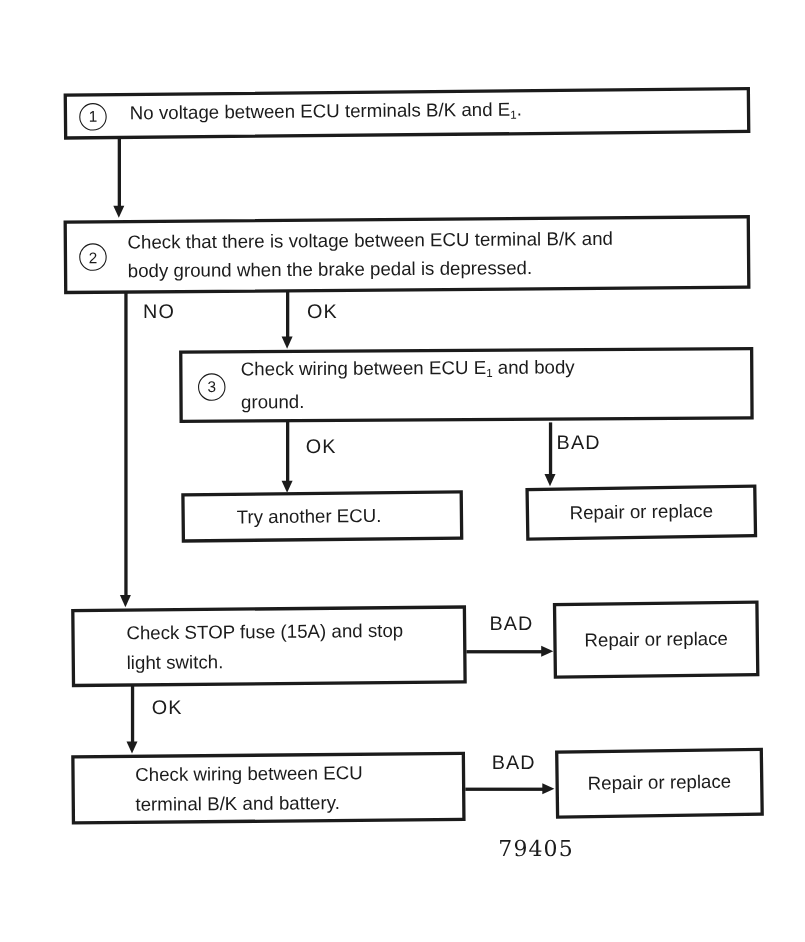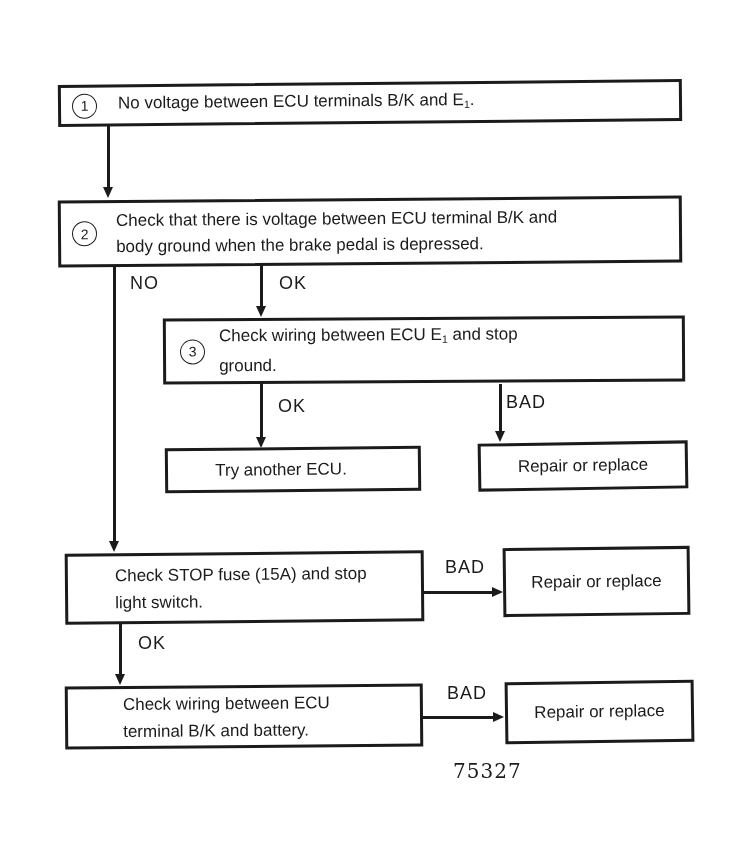--- a/index.html
+++ b/index.html
@@ -109,21 +109,21 @@
   <div class="lbl" style="left:130px; top:273px;">NO</div>
 
   <div class="vline" style="left:260px; top:265px; height:42px;"></div>
   <div class="ah-down" style="left:256px; top:306px;"></div>
   <div class="lbl" style="left:279px; top:273px;">OK</div>
 
   <div class="box" style="left:163px; top:317px; width:522px; height:66px; padding-left:14px; transform:rotate(-0.35deg);">
     <span class="badge">3</span>
     <span class="btext" style="margin-left:14px;">
       <div>
-        <span>Check wiring between ECU E</span><sub>1</sub><span> and stop</span>
+        <span>Check wiring between ECU E</span><sub>1</sub><span> and body</span>
       </div>
       <div>ground.</div>
     </span>
   </div>
 
   <div class="vline" style="left:260px; top:383px; height:55px;"></div>
   <div class="ah-down" style="left:256px; top:437px;"></div>
   <div class="lbl" style="left:278px; top:396px;">OK</div>
 
   <div class="vline" style="left:499px; top:384px; height:48px;"></div>
@@ -165,15 +165,15 @@
   </div>
 
   <div class="lbl" style="left:447px; top:683px;">BAD</div>
   <div class="hline" style="left:423px; top:716px; width:71px;"></div>
   <div class="ah-right" style="left:493px; top:712px;"></div>
 
   <div class="box centered" style="left:505px; top:681px; width:189px; height:62px; transform:rotate(-0.8deg);">
     <span>Repair or replace</span>
   </div>
 
-  <div class="fignum" style="left:453px; top:759px;">75327</div>
+  <div class="fignum" style="left:453px; top:759px;">79405</div>
 
 </div>
 
 </body></html>

